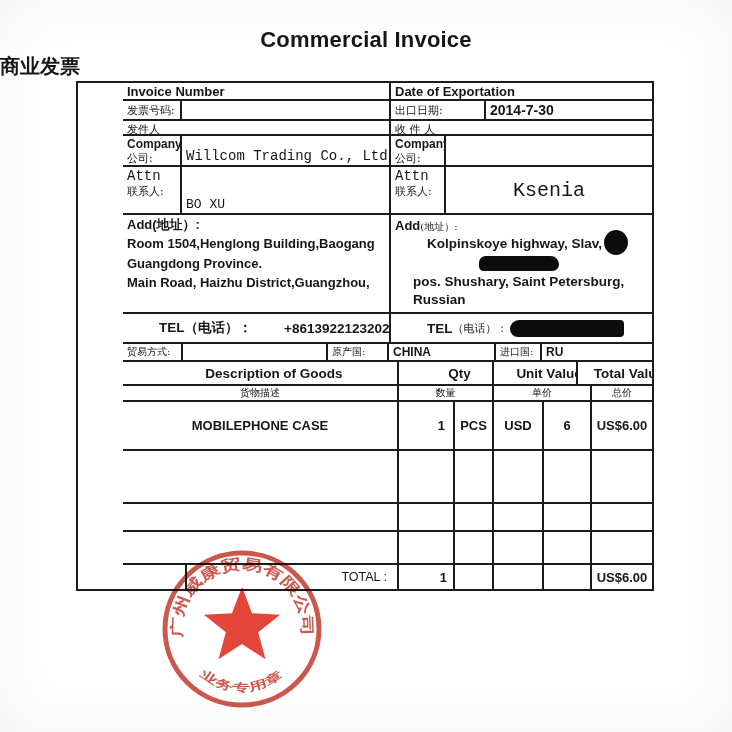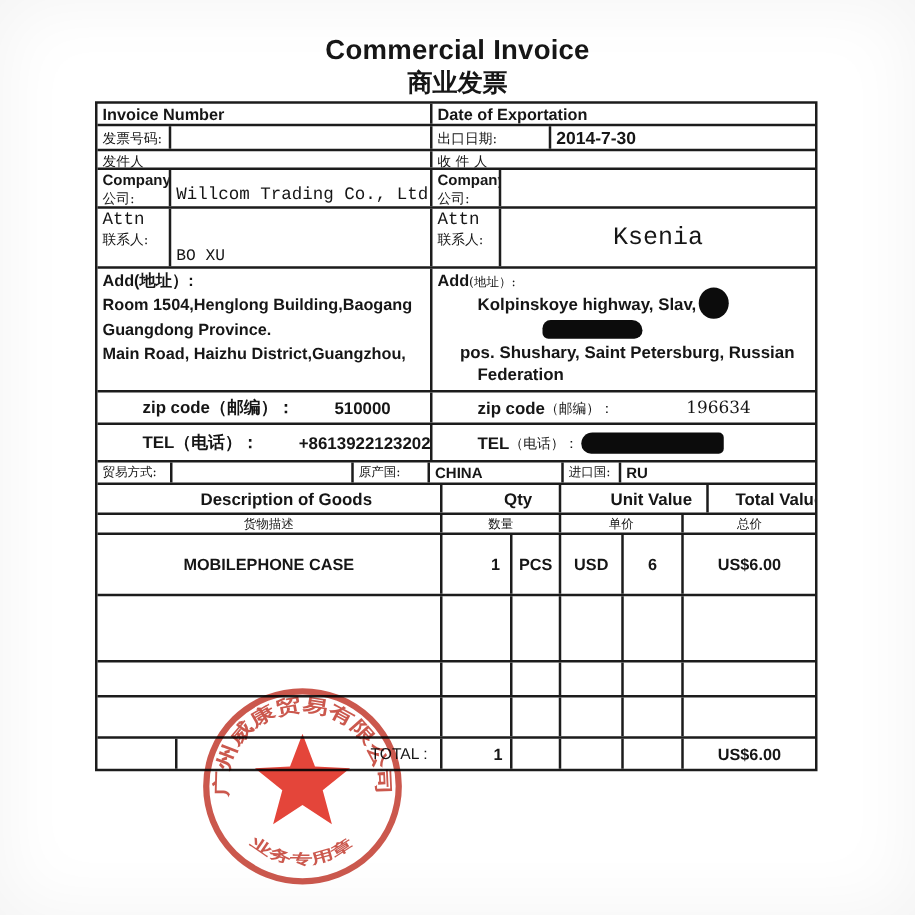--- a/index.html
+++ b/index.html
@@ -5,25 +5,25 @@
   :root { --ln:#1c1c1c; --ink:#161616; }
   * { box-sizing:border-box; margin:0; padding:0; }
   html,body { background:#ffffff; }
   .page {
     position:relative; width:732px; height:732px; background:#fff;
     font-family:"Liberation Sans", sans-serif; color:var(--ink); overflow:hidden;
     box-shadow: inset 0 0 60px rgba(0,0,0,0.05);
   }
   .doc-title { position:absolute; top:27px; left:0; width:100%; text-align:center;
     font-size:22px; font-weight:bold; letter-spacing:.2px; }
-  .doc-subtitle { position:absolute; top:53px; left:0; width:100%; text-align:center;
+  .doc-subtitle { position:absolute; top:53px; left:0; width:100%; 
     font-size:20px; font-weight:bold; font-family:"DejaVu Serif", serif; }
   .invoice-table { position:absolute; left:76px; top:81px; width:578px;
     border:2px solid var(--ln); background:#fff; }
-  .t-row { display:flex; border-bottom:2px solid var(--ln); }
+  .t-row { display:flex; border-bottom:2px solid var(--ln);margin-left:45px; }
   .t-row.last { border-bottom:none; }
   .c { border-right:2px solid var(--ln); padding:1px 4px; overflow:hidden; white-space:nowrap; }
   .c.end { border-right:none; }
   .b { font-weight:bold; } .fs12{font-size:12px;}
   .fs125{font-size:12.5px;} .fs13{font-size:13px;} .fs135{font-size:13.5px;padding-left:32px;}
   .fs14{font-size:14px;} .fs16{font-size:20px;}
   .zh { font-family:"DejaVu Serif", serif; font-size:11px; }
   .zhs { font-family:"DejaVu Serif", serif; font-size:10px; }
   .mono { font-family:"Liberation Mono","DejaVu Sans Mono", monospace; }
   .serif { font-family:"DejaVu Serif", serif; }
@@ -107,31 +107,20 @@
         </div>
         <div class="b fs135" style="white-space:nowrap">
           <span>Kolpinskoye highway, Slav,</span><span class="redact-circle"></span>
         </div>
         <div class="redact-bar"></div>
         <div class="b fs135" style="padding-left:18px; line-height:1.35">pos. Shushary, Saint Petersburg, Russian</div>
         <div class="b fs135" style="line-height:1.35">Federation</div>
       </div>
     </div>
 
-    <div class="t-row" style="height:26px">
-      <div class="c vmid" style="width:268px">
-        <span class="b fs135">zip code（邮编）：</span>
-          <span class="b fs135">510000</span>
-      </div>
-      <div class="c end vmid" style="flex:1">
-        <span class="b fs135">zip code</span>
-          <span class="zh">（邮编）：</span>
-          <span class="serif fs135" style="margin-left:26px">196634</span>
-      </div>
-    </div>
 
     <div class="t-row" style="height:30px">
       <div class="c vmid" style="width:268px">
         <span class="b fs135">TEL（电话）：</span>
           <span class="b fs135">+8613922123202</span>
       </div>
       <div class="c end vmid" style="flex:1">
         <span class="b fs135">TEL</span>
           <span class="zh">（电话）：</span>
           <span class="redact-bar-tel"></span>
@@ -144,21 +133,21 @@
       <div class="c" style="width:145px"></div>
       <div class="c zhs vmid" style="width:61px">原产国:</div>
       <div class="c b fs12 vmid" style="width:107px">CHINA</div>
       <div class="c zhs vmid" style="width:46px">进口国:</div>
       <div class="c b fs12 end vmid" style="flex:1">RU</div>
     </div>
 
     <div class="t-row" style="height:24px">
       <div class="c b fs135 vmid hmid" style="width:276px">Description of Goods</div>
       <div class="c b fs135 vmid hmid" style="width:95px">Qty</div>
-      <div class="c b fs135 vmid hmid" style="width:118px">Unit Value</div>
+      <div class="c b fs135 vmid hmid" style="width:84px">Unit Value</div>
       <div class="c b fs135 end vmid hmid" style="flex:1">Total Value</div>
     </div>
 
     <div class="t-row" style="height:16px">
       <div class="c zhs vmid hmid" style="width:276px">货物描述</div>
       <div class="c zhs vmid hmid" style="width:95px">数量</div>
       <div class="c zhs vmid hmid" style="width:98px">单价</div>
       <div class="c zhs end vmid hmid" style="flex:1">总价</div>
     </div>
 

